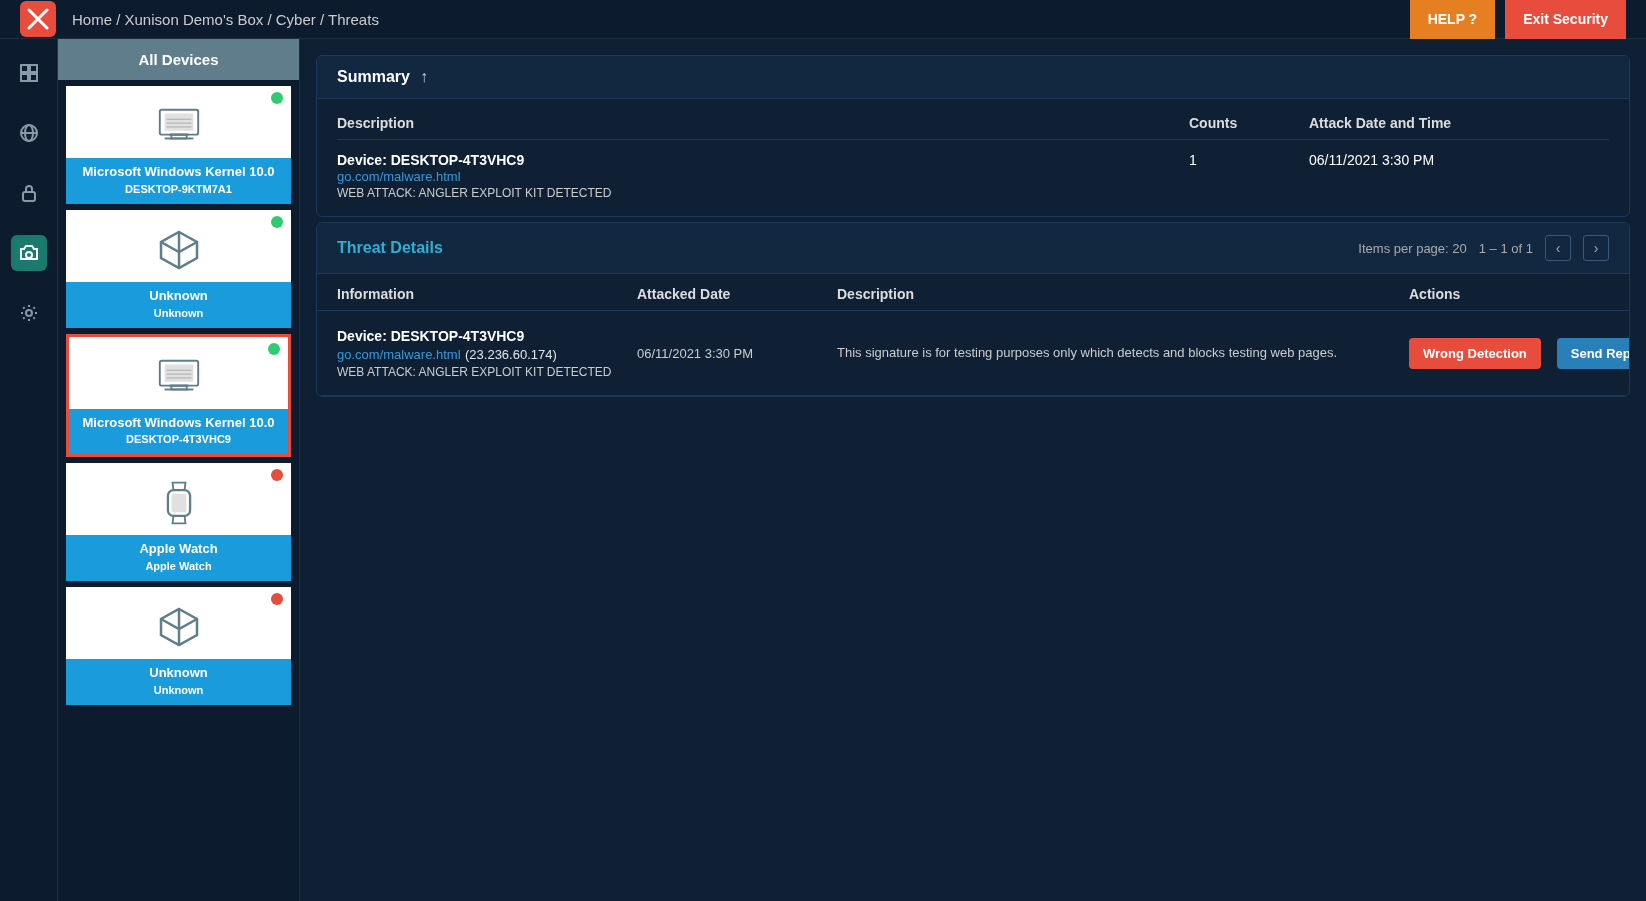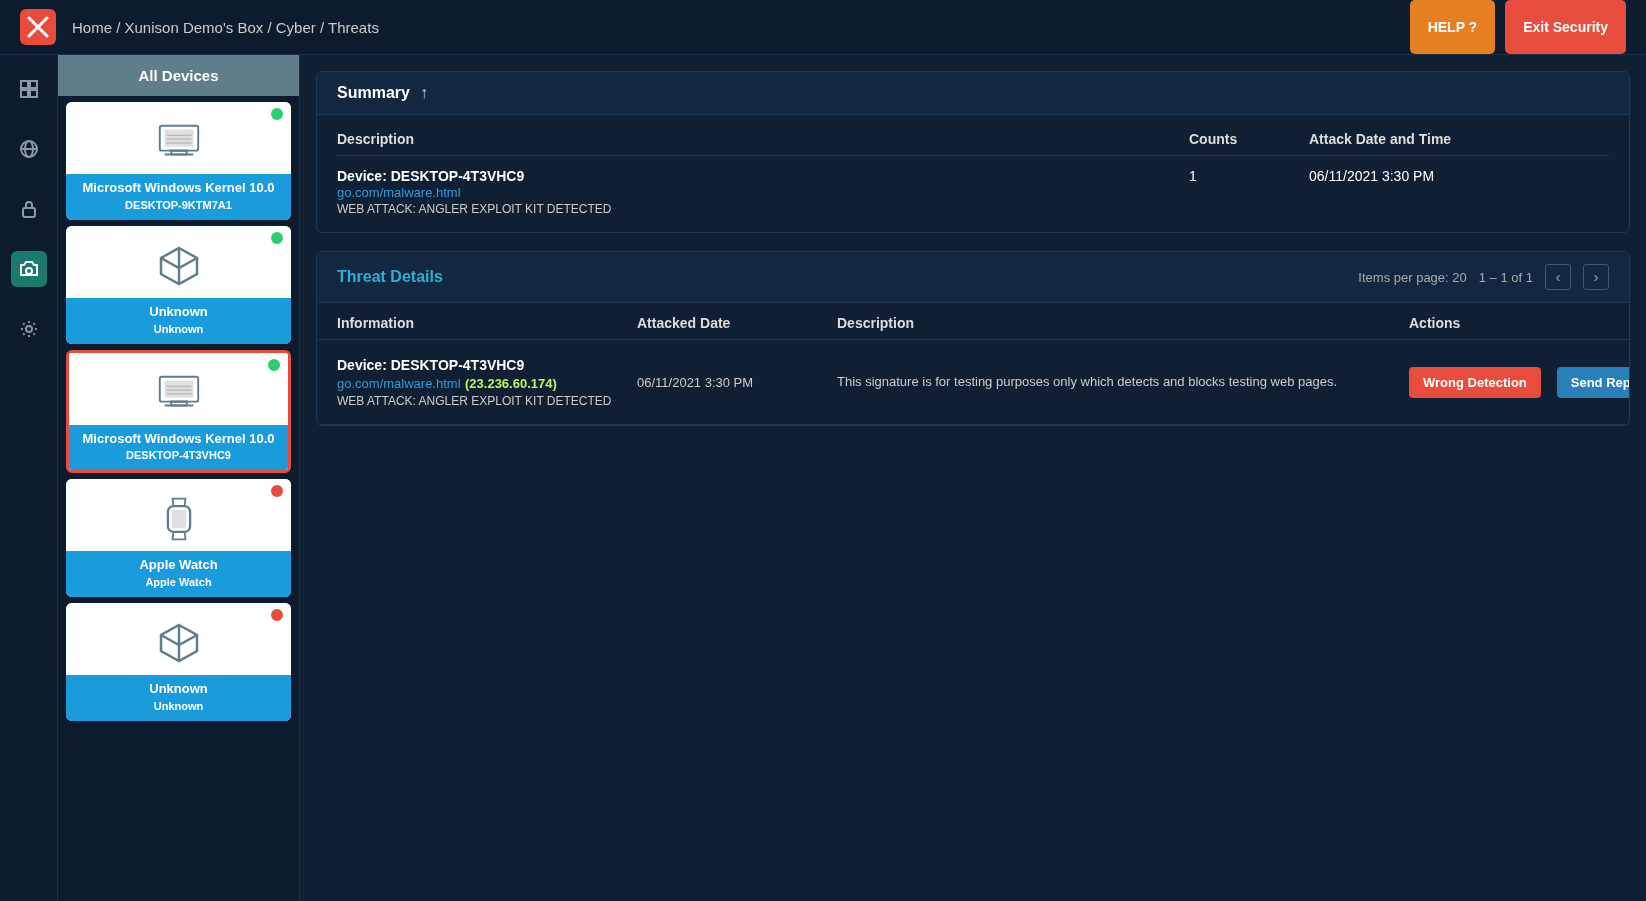--- a/index.html
+++ b/index.html
@@ -1,21 +1,21 @@
 <!DOCTYPE html>
 <html><head>
   <meta charset="utf-8">
   <style>
     * { margin: 0; padding: 0; box-sizing: border-box; }
     body { font-family: 'Segoe UI', Arial, sans-serif; background: #0d1b2e; color: #fff; width: 1646px; height: 901px; overflow: hidden; display: flex; flex-direction: column; }
 
     
     .topnav {
       background: #0d1b2e;
-      height: 55px;
+      height: 39px;
       display: flex;
       align-items: center;
       padding: 0 20px;
       border-bottom: 1px solid #1a2e4a;
       flex-shrink: 0;
     }
     .topnav-logo {
       width: 36px; height: 36px;
       background: #e74c3c;
       border-radius: 6px;
@@ -99,21 +99,21 @@
       overflow-y: auto;
       overflow-x: hidden;
     }
     .device-list::-webkit-scrollbar { width: 6px; }
     .device-list::-webkit-scrollbar-track { background: #0d1b2e; }
     .device-list::-webkit-scrollbar-thumb { background: #2a4060; border-radius: 3px; }
 
     .device-card {
       background: #fff;
       margin: 6px 8px;
-      border-radius: 6px;
+      border-radius: 0;
       overflow: hidden;
       cursor: pointer;
       position: relative;
     }
     .device-card.selected {
       border: 3px solid #e74c3c;
     }
     .device-card-icon {
       padding: 16px 0 8px;
       display: flex; align-items: center; justify-content: center;
@@ -215,21 +215,21 @@
     }
     .summary-device-name { font-weight: bold; color: #fff; }
     .summary-device-link { color: #3498db; font-size: 13px; }
     .summary-attack { font-size: 12px; color: #ccc; margin-top: 2px; }
     .summary-count { font-size: 14px; color: #fff; }
     .summary-date { font-size: 14px; color: #fff; }
 
     
     .threat-section {
       background: #0f2035;
-      margin: 18px 16px 0 16px;
+      margin: 5px 16px 0 16px;
       border: 1px solid #1a3a5c;
       border-radius: 6px;
       overflow: hidden;
     }
     .threat-header {
       background: #112840;
       padding: 12px 20px;
       display: flex; align-items: center;
       border-bottom: 1px solid #1a3a5c;
     }
@@ -262,21 +262,21 @@
     }
     .threat-row {
       display: grid;
       grid-template-columns: 300px 200px 1fr 200px;
       padding: 16px 20px;
       align-items: center;
       border-bottom: 1px solid #1a3a5c;
     }
     .threat-device-name { font-weight: bold; font-size: 14px; color: #fff; }
     .threat-device-link { color: #3498db; font-size: 13px; }
-    .threat-ip { color: #bef264; font-size: 13px; font-weight: bold; }
+    .threat-ip { color: #e5e5e5; font-size: 13px; }
     .threat-attack { font-size: 12px; color: #ccc; margin-top: 2px; }
     .threat-date { font-size: 13px; color: #ccc; }
     .threat-desc { font-size: 13px; color: #ccc; line-height: 1.5; }
     .threat-actions { display: flex; gap: 16px; align-items: flex-end; }
     .btn-wrong {
       background: #e74c3c; color: #fff;
       border: none; border-radius: 4px;
       padding: 8px 14px; font-size: 13px;
       cursor: pointer; font-weight: bold;
       white-space: nowrap;

